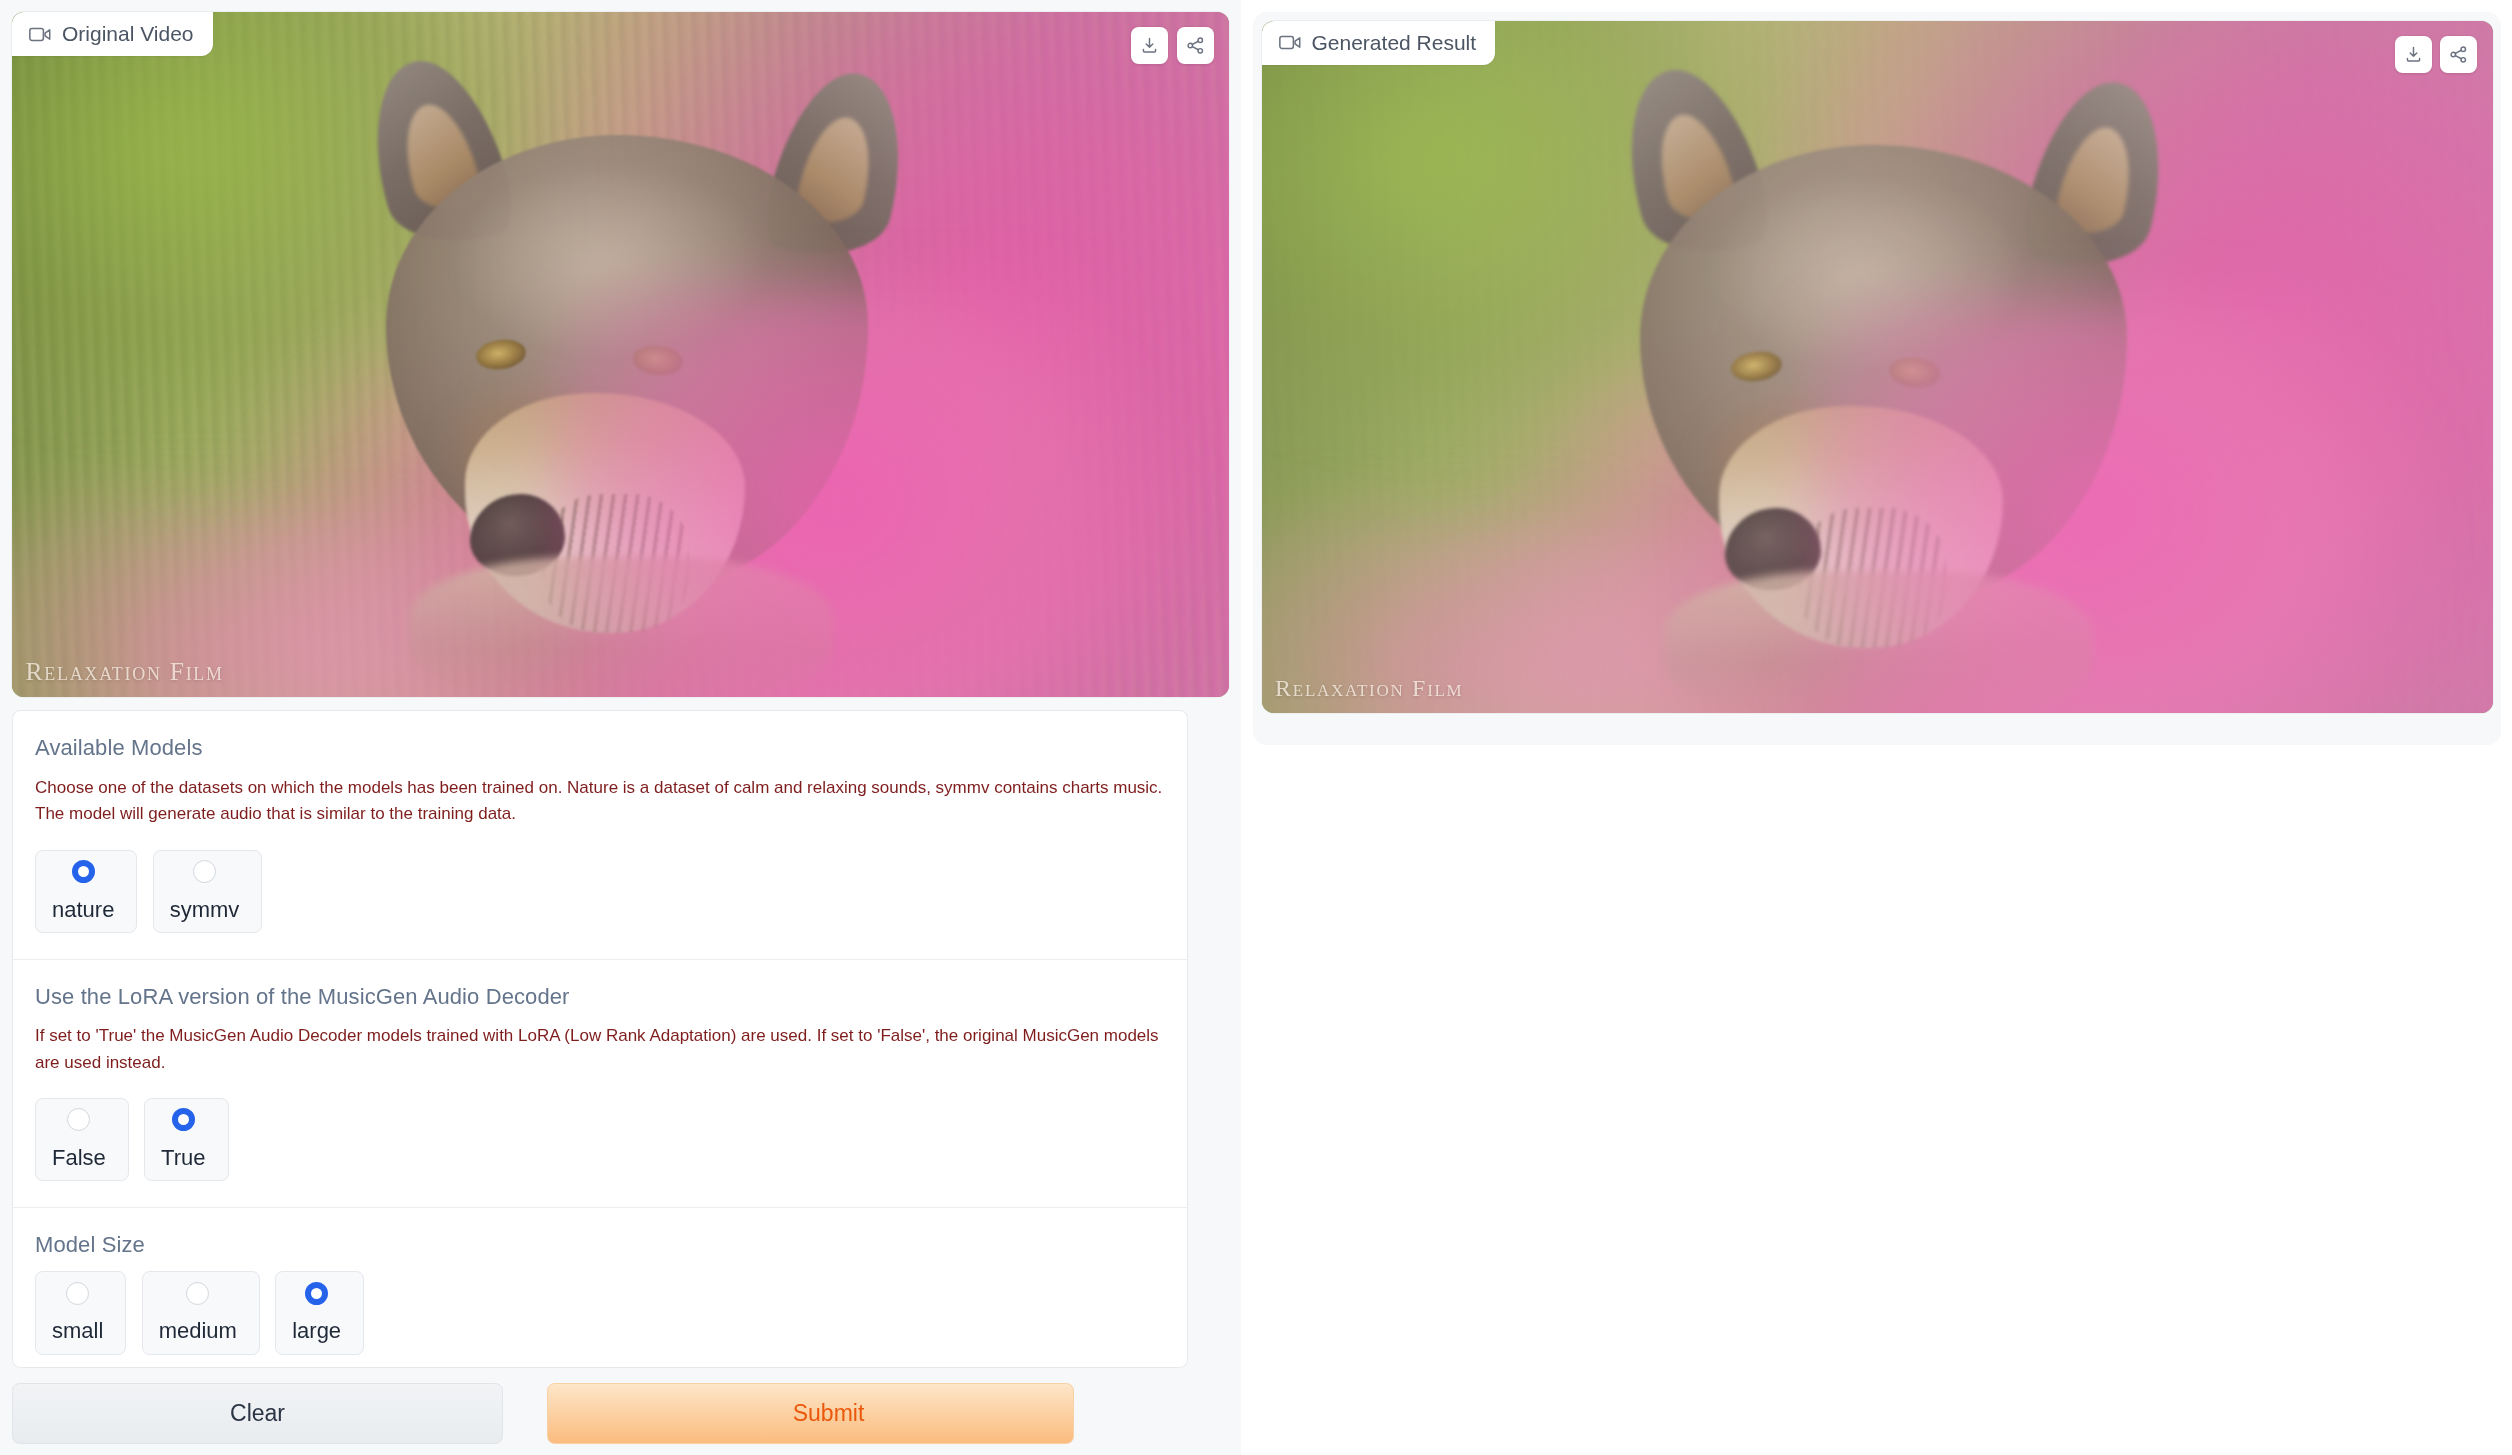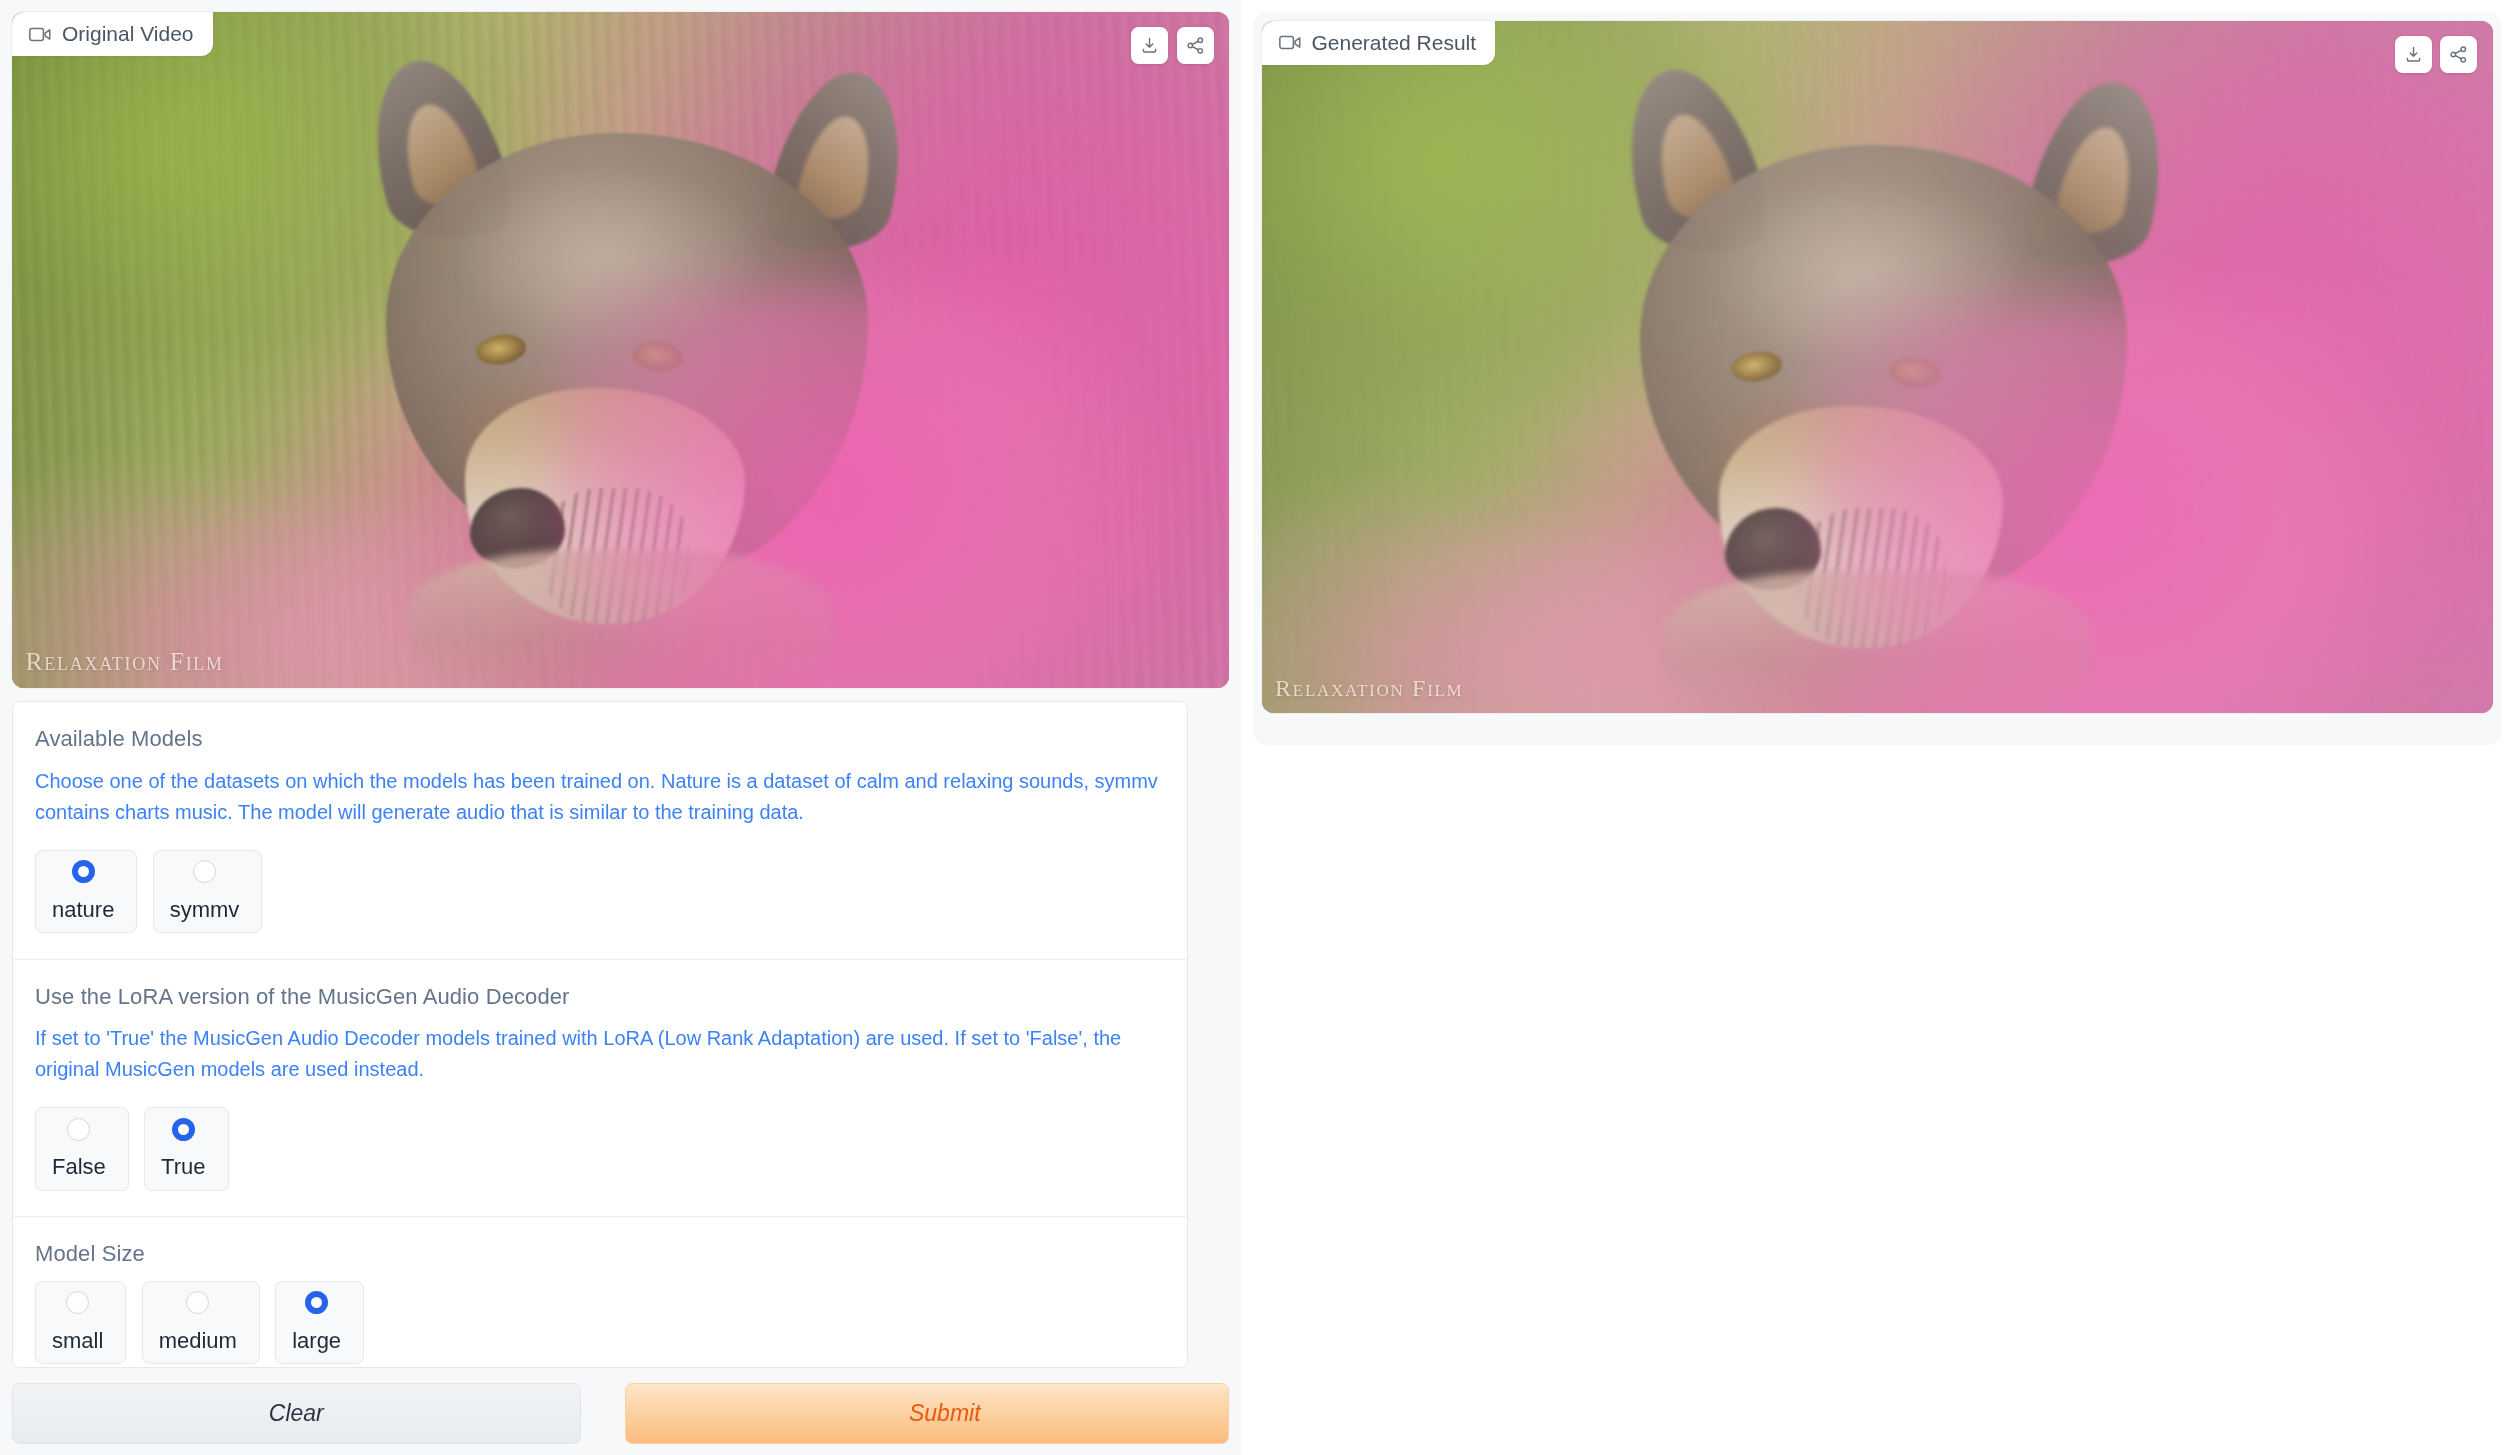--- a/index.html
+++ b/index.html
@@ -294,23 +294,23 @@
   }
   .form-section:last-child { border-bottom: none; }
 
   .sec-title {
     font-size: 22px;
     color: #64748b;
     margin-bottom: 13.6px;
     letter-spacing: 0.1px;
   }
   .sec-desc {
-    font-size: 20px;
+    font-size: 17px;
     line-height: 1.55;
-    color: #3b82f6;
+    color: #7f1d1d;
     max-width: 1142px;
     margin-bottom: 22px;
   }
 
   .radio-row {
     display: flex;
     gap: 15.3px;
     flex-wrap: wrap;
   }
   .radio-pill {
@@ -340,24 +340,23 @@
   .radio-label {
     font-size: 22px;
     color: #1f2937;
     white-space: nowrap;
   }
 
   
   .btn-row {
     display: flex;
     gap: 44px;
-    width: 1217px;
+    width: 1062px;
     margin-top: 1.7px;
     padding-bottom: 12px;
-    font-style: italic;
   }
   .btn {
     flex: 1 1 0;
     height: 61px;
     border-radius: 7.7px;
     display: flex;
     align-items: center;
     justify-content: center;
     font-size: 23px;
     cursor: pointer;

